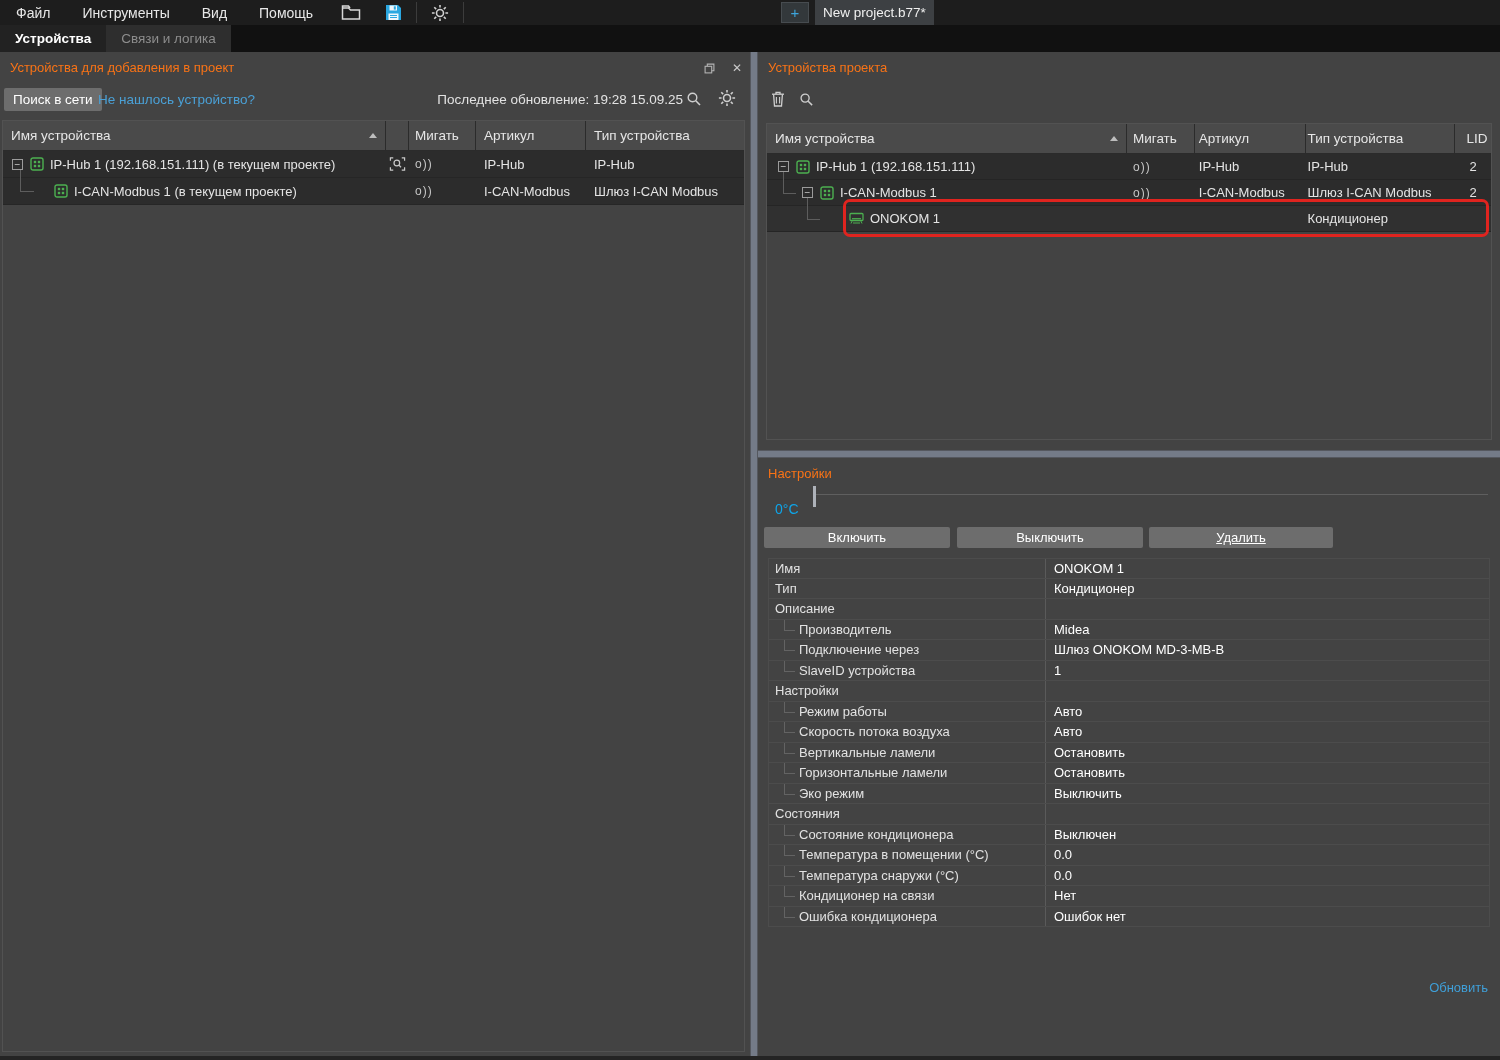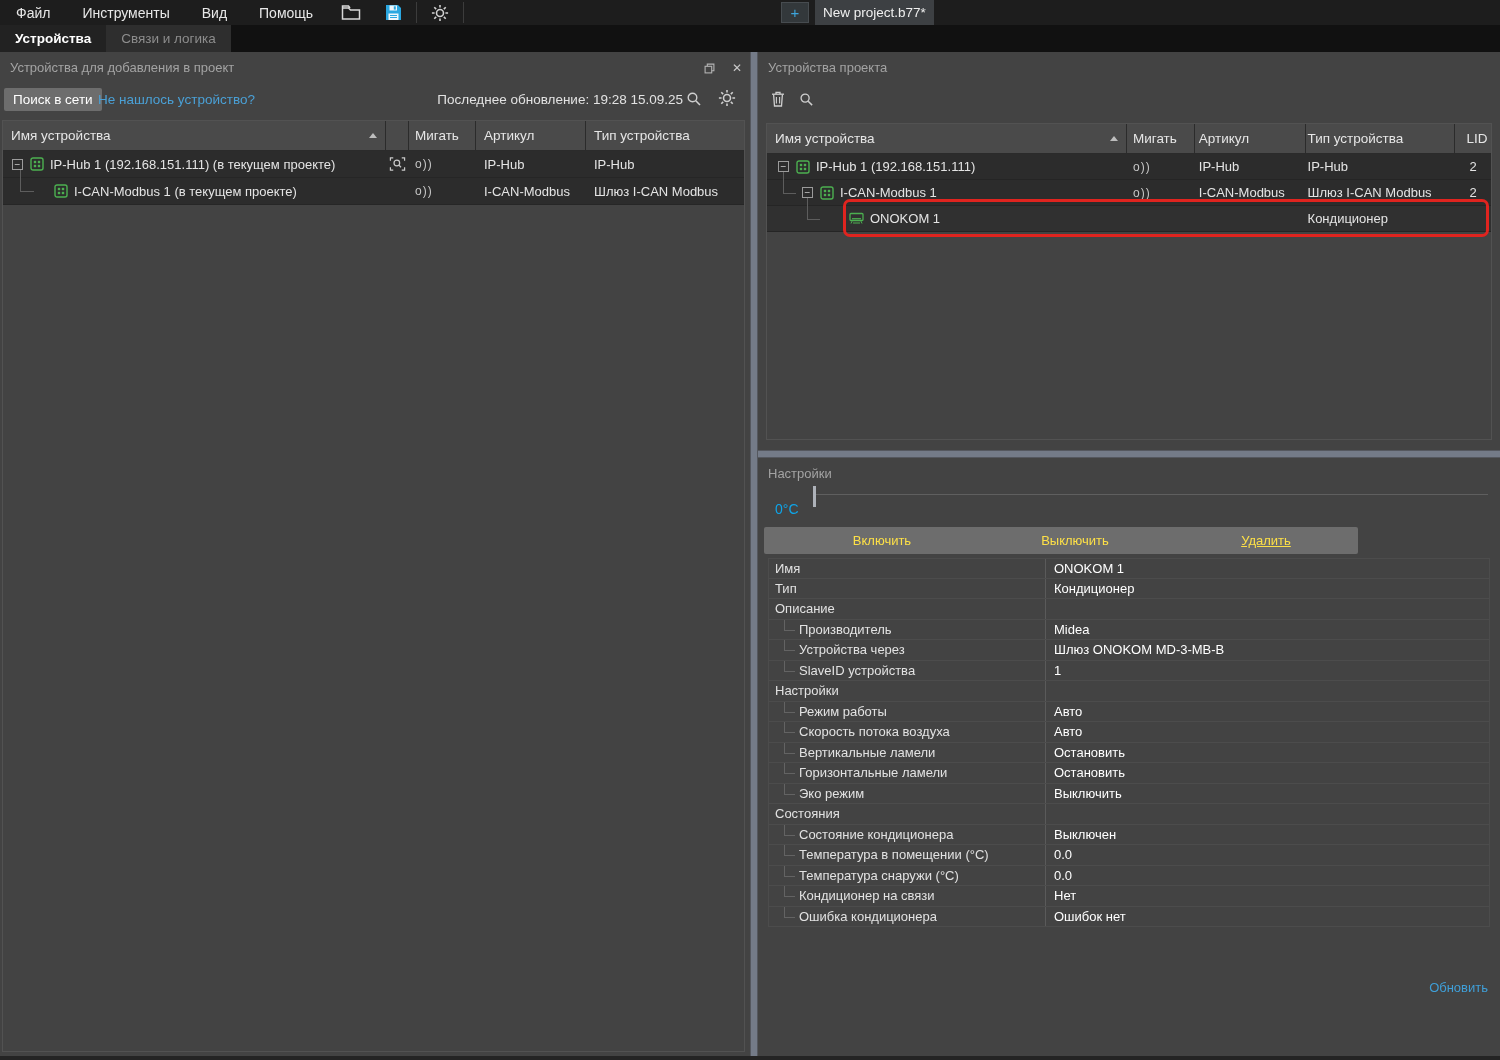--- a/index.html
+++ b/index.html
@@ -19,21 +19,21 @@
   .vtab{height:27px;display:flex;align-items:center;padding:0 15px;font-size:13.5px;}
   .vtab.active{background:#222222;color:#ffffff;font-weight:bold;}
   .vtab.inactive{background:#2e2e2e;color:#8d8d8d;}
   
   .lpanel{position:absolute;left:0;top:52px;width:750px;height:1004px;background:#434343;}
   .vsplit{position:absolute;left:750px;top:52px;width:8px;height:1004px;background:#747b88;border-left:1px solid #55585f;border-right:1px solid #55585f;box-sizing:border-box;}
   .rpanel{position:absolute;left:758px;top:52px;width:742px;height:398px;background:#434343;}
   .hsplit{position:absolute;left:758px;top:450px;width:742px;height:8px;background:#747b88;border-top:1px solid #55585f;border-bottom:1px solid #55585f;box-sizing:border-box;}
   .bpanel{position:absolute;left:758px;top:458px;width:742px;height:598px;background:#434343;}
   .bottom-strip{position:absolute;left:0;top:1056px;width:1500px;height:4px;background:#242424;}
-  .ptitle{position:absolute;left:10px;top:8px;font-size:13px;color:#a3a3a3;}
+  .ptitle{position:absolute;left:10px;top:8px;font-size:13px;color:#f97316;}
   
   .btn-search{position:absolute;left:4px;top:36px;height:23px;padding:0 9px;background:#6d6d6d;border-radius:2px;
               color:#fff;display:flex;align-items:center;font-size:13.5px;}
   .link{color:#4aa0d6;}
   .notfound{position:absolute;left:98px;top:40px;font-size:13.5px;}
   .lastupd{position:absolute;left:430px;top:40px;width:253px;text-align:right;font-size:13.5px;color:#e2e2e2;}
   .ico-btn{position:absolute;display:flex;align-items:center;justify-content:center;}
   
   .lview{position:absolute;left:2px;top:68px;right:5px;bottom:4px;border:1px solid #525252;background:#434343;}
   .rview{position:absolute;left:8px;top:71px;right:8px;height:315px;border:1px solid #525252;background:#434343;}
@@ -55,22 +55,22 @@
   .expander{width:11px;height:11px;border:1px solid #9b9b9b;color:#cfcfcf;font-size:10px;line-height:9px;
             text-align:center;box-sizing:border-box;flex:none;background:#2c2c2c;z-index:2;}
   .dev-ico{flex:none;display:flex;z-index:2;}
   .blink-g{color:#c6c6c6;font-size:12px;letter-spacing:1px;}
   .treeline{position:absolute;border-left:1px solid #5d5d5d;border-bottom:1px solid #5d5d5d;z-index:1;}
   .rowtxt{margin-left:6px;}
   
   .sl-label{position:absolute;left:17px;top:43px;font-size:14px;color:#0ea5e9;}
   .sl-track{position:absolute;left:57px;right:12px;top:36px;border-top:1px solid #5f5f5f;}
   .sl-handle{position:absolute;left:55px;top:28px;width:3px;height:21px;background:#aeb2b9;}
-  .sbtn{position:absolute;top:69px;height:27px;background:#6d6d6d;border-radius:2px;color:#fde047;
-        display:flex;align-items:center;justify-content:center;font-size:13px;padding-left:25px;}
+  .sbtn{position:absolute;top:69px;height:21px;background:#6d6d6d;border-radius:2px;color:#ffffff;
+        display:flex;align-items:center;justify-content:center;font-size:13px;}
   .pgrid{position:absolute;left:10px;top:100px;width:722px;border-left:1px solid #4c4c4c;border-right:1px solid #4c4c4c;box-sizing:border-box;}
   .prow{display:flex;position:relative;height:20.5px;border-bottom:1px solid #4c4c4c;align-items:center;box-sizing:border-box;font-size:13px;}
   .prow:first-child{border-top:1px solid #4c4c4c;}
   .plabel{width:277px;height:100%;display:flex;align-items:center;padding-left:6px;box-sizing:border-box;
           border-right:1px solid #5a5a5a;color:#e2e2e2;overflow:hidden;white-space:nowrap;}
   .pvalue{flex:1;padding-left:8px;color:#ffffff;overflow:hidden;white-space:nowrap;}
   .prow.child .plabel{padding-left:30px;}
   .prow.child .plabel::before{content:"";position:absolute;left:15px;top:0;width:10px;height:10px;
           border-left:1px solid #636363;border-bottom:1px solid #636363;}
   .refresh{position:absolute;right:12px;top:522px;font-size:13px;color:#3f9fd8;}
@@ -328,21 +328,21 @@
         </div>
       <div class="prow">
           <div class="plabel">Описание</div>
           <div class="pvalue"></div>
         </div>
       <div class="prow child">
           <div class="plabel">Производитель</div>
           <div class="pvalue">Midea</div>
         </div>
       <div class="prow child">
-          <div class="plabel">Устройства через</div>
+          <div class="plabel">Подключение через</div>
           <div class="pvalue">Шлюз ONOKOM MD-3-MB-B</div>
         </div>
       <div class="prow child">
           <div class="plabel">SlaveID устройства</div>
           <div class="pvalue">1</div>
         </div>
       <div class="prow">
           <div class="plabel">Настройки</div>
           <div class="pvalue"></div>
         </div>

